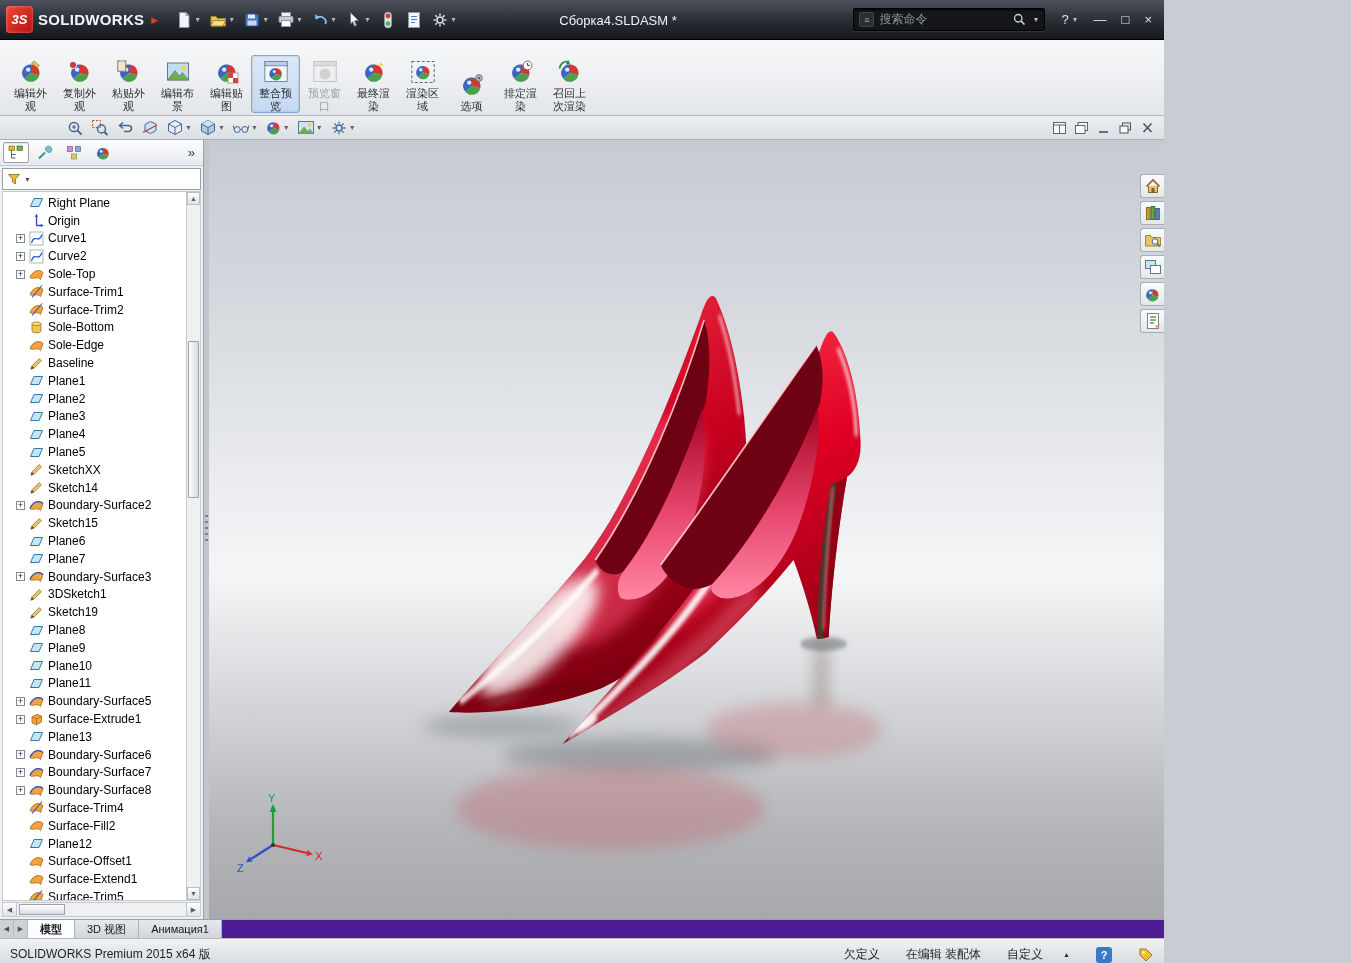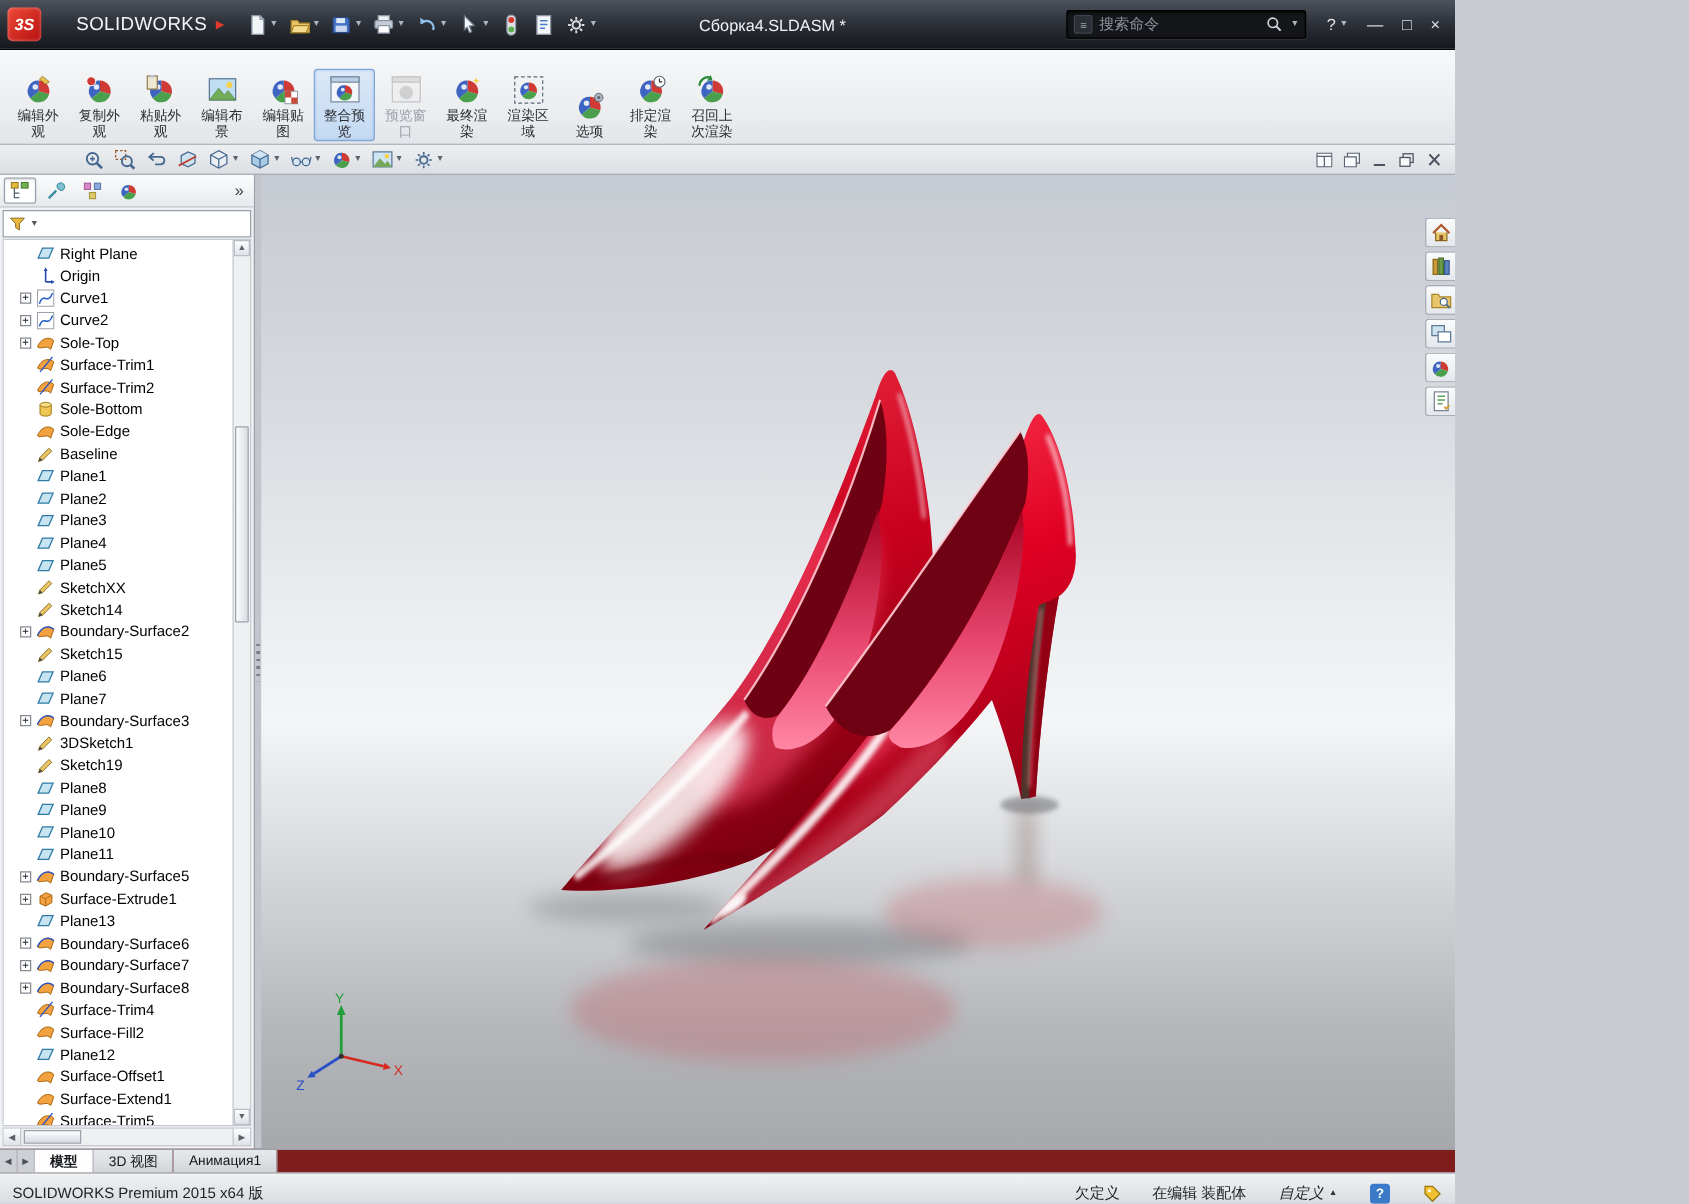--- a/index.html
+++ b/index.html
@@ -5,21 +5,21 @@
 *{margin:0;padding:0;box-sizing:border-box;}
 html,body{width:1351px;height:963px;}
 body{font-family:"Liberation Sans","DejaVu Sans",sans-serif;font-size:12px;overflow:hidden;background:#c9ccd2;}
 svg{display:block;}
 .window{display:flex;flex-direction:column;width:1164px;height:963px;}
 
 
 .titlebar{flex:0 0 40px;background:linear-gradient(180deg,#4d535e 0%,#2e323a 45%,#15171b 100%);display:flex;align-items:center;color:#e9ecf0;padding:0 6px;position:relative;border-bottom:1px solid #000;}
 .brand{display:flex;align-items:center;gap:5px;margin-right:14px;}
 .brand-logo{width:27px;height:27px;border-radius:4px;background:linear-gradient(135deg,#f04a38,#b5100f);color:#fff;font-weight:bold;font-size:13px;font-style:italic;display:flex;align-items:center;justify-content:center;box-shadow:inset 0 0 3px rgba(255,255,255,.45);}
-.brand-name{font-size:15px;font-weight:normal;letter-spacing:.3px;color:#f2f4f7;margin-left:23px;}
+.brand-name{font-size:15px;font-weight:bold;letter-spacing:.3px;color:#f2f4f7;}
 .brand-arrow{color:#e03a2a;font-size:9px;margin-left:2px;}
 .qat{display:flex;align-items:center;gap:2px;}
 .qbtn{display:flex;align-items:center;gap:1px;padding:2px 3px;border-radius:2px;}
 .qcaret{font-size:7px;color:#aeb6c0;}
 .doc-title{position:absolute;left:50%;top:50%;transform:translate(-50%,-50%);font-size:13px;color:#f0f2f5;white-space:nowrap;margin-left:36px;}
 .search-box{margin-left:auto;display:flex;align-items:center;gap:5px;width:192px;height:23px;background:#141619;border:1px solid #000;box-shadow:inset 0 1px 2px rgba(0,0,0,.8),0 1px 0 rgba(255,255,255,.08);border-radius:2px;padding:0 5px;color:#8b939e;}
 .search-badge{width:15px;height:15px;background:#2a2e35;border:1px solid #3e444d;border-radius:2px;display:flex;align-items:center;justify-content:center;font-size:9px;color:#9aa3ad;}
 .search-text{flex:1;font-size:12px;white-space:nowrap;overflow:hidden;}
 .win-controls{display:flex;align-items:center;gap:15px;margin-left:16px;margin-right:6px;color:#dfe3e8;}
 .win-help{display:flex;align-items:center;gap:3px;font-size:13px;}
@@ -75,28 +75,28 @@
 .splitter .dots{width:3px;height:30px;background:repeating-linear-gradient(180deg,#7a8088 0 2px,transparent 2px 6px);}
 
 
 .viewport{flex:1;position:relative;min-width:0;overflow:hidden;background:linear-gradient(180deg,#c6cad2 0%,#d6d9de 22%,#ebedf0 45%,#f4f5f6 56%,#dcdee1 68%,#b4b6ba 88%,#a6a8ac 100%);}
 .shoes{position:absolute;top:0;left:0;width:100%;height:100%;}
 .triad{position:absolute;left:26px;bottom:44px;}
 .taskpane{position:absolute;top:34px;right:0;display:flex;flex-direction:column;gap:3px;}
 .tpbtn{width:24px;height:24px;background:linear-gradient(#fafbfc,#e4e7eb);border:1px solid #a8aeb6;border-right:none;border-radius:3px 0 0 3px;display:flex;align-items:center;justify-content:center;}
 
 
-.bottombar{flex:0 0 19px;background:#7f1d1d;border-top:1px solid #9aa0a8;display:flex;align-items:stretch;}
+.bottombar{flex:0 0 19px;background:#4c1d95;border-top:1px solid #9aa0a8;display:flex;align-items:stretch;}
 .bnav{flex:0 0 14px;display:flex;align-items:center;justify-content:center;font-size:7px;color:#4a5158;border-right:1px solid #b8bdc3;background:#cdd1d6;}
 #bottom-tabs{display:flex;align-items:stretch;}
 .btab{display:flex;align-items:center;padding:0 12px;font-size:11px;color:#15181c;border-right:1px solid #aab0b7;background:linear-gradient(#e6e9ec,#d2d6da);}
 .btab.active{background:#fdfdfe;font-weight:bold;}
 .statusbar{flex:0 0 25px;background:linear-gradient(#f0f2f4,#d9dce0);border-top:1px solid #b4bac0;display:flex;align-items:flex-end;padding:0 10px;color:#1d2126;}
 .status-right{margin-left:auto;display:flex;align-items:center;gap:26px;}
-.status-custom{display:flex;align-items:center;gap:4px;font-style:italic;}
+.status-custom{display:flex;align-items:center;gap:20px;}
 .upcaret{font-size:7px;color:#333;}
 .status-help{width:16px;height:16px;border-radius:3px;background:#3a78c8;color:#fff;font-size:11px;font-weight:bold;display:flex;align-items:center;justify-content:center;}
 </style>
 </head>
 <body>
 
 <div class="window">
 
   <div class="titlebar">
     <div class="brand">

